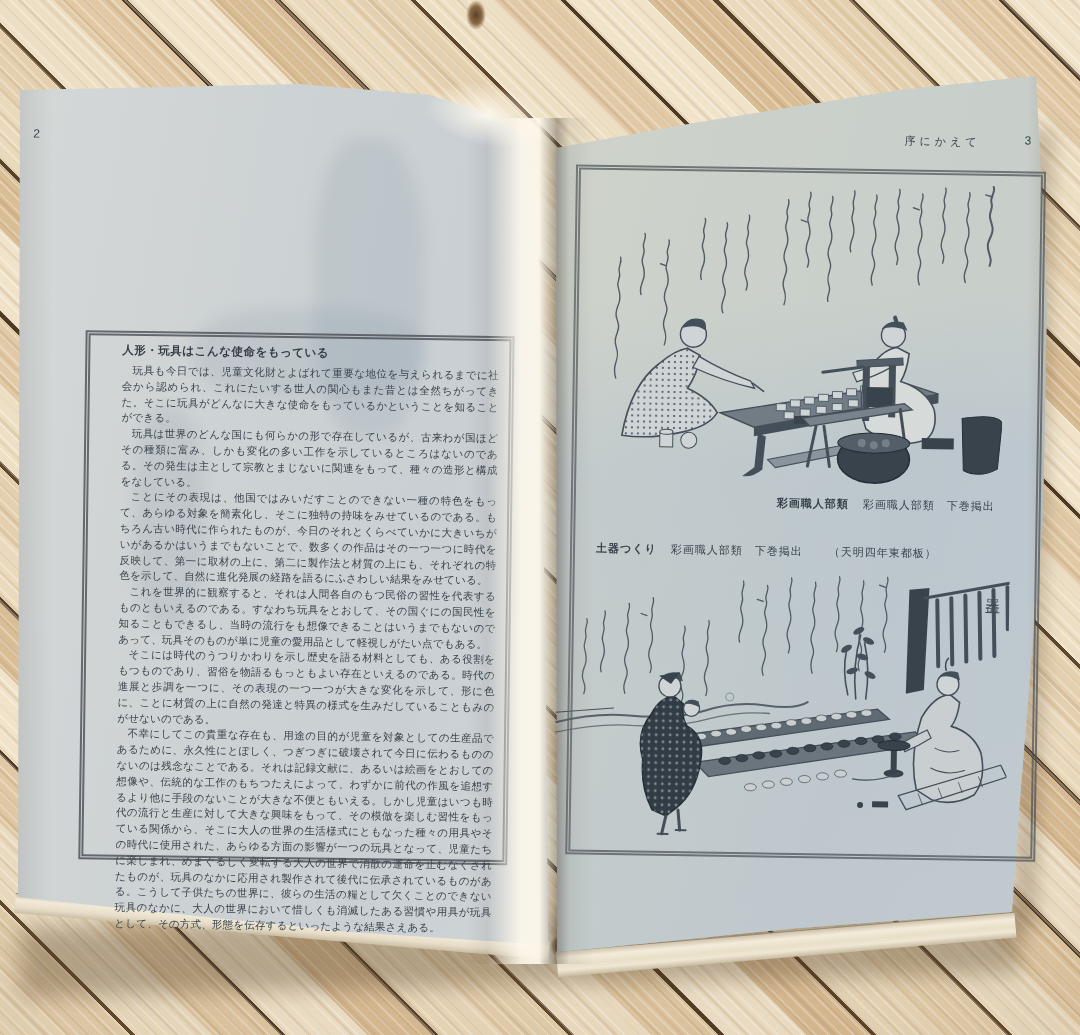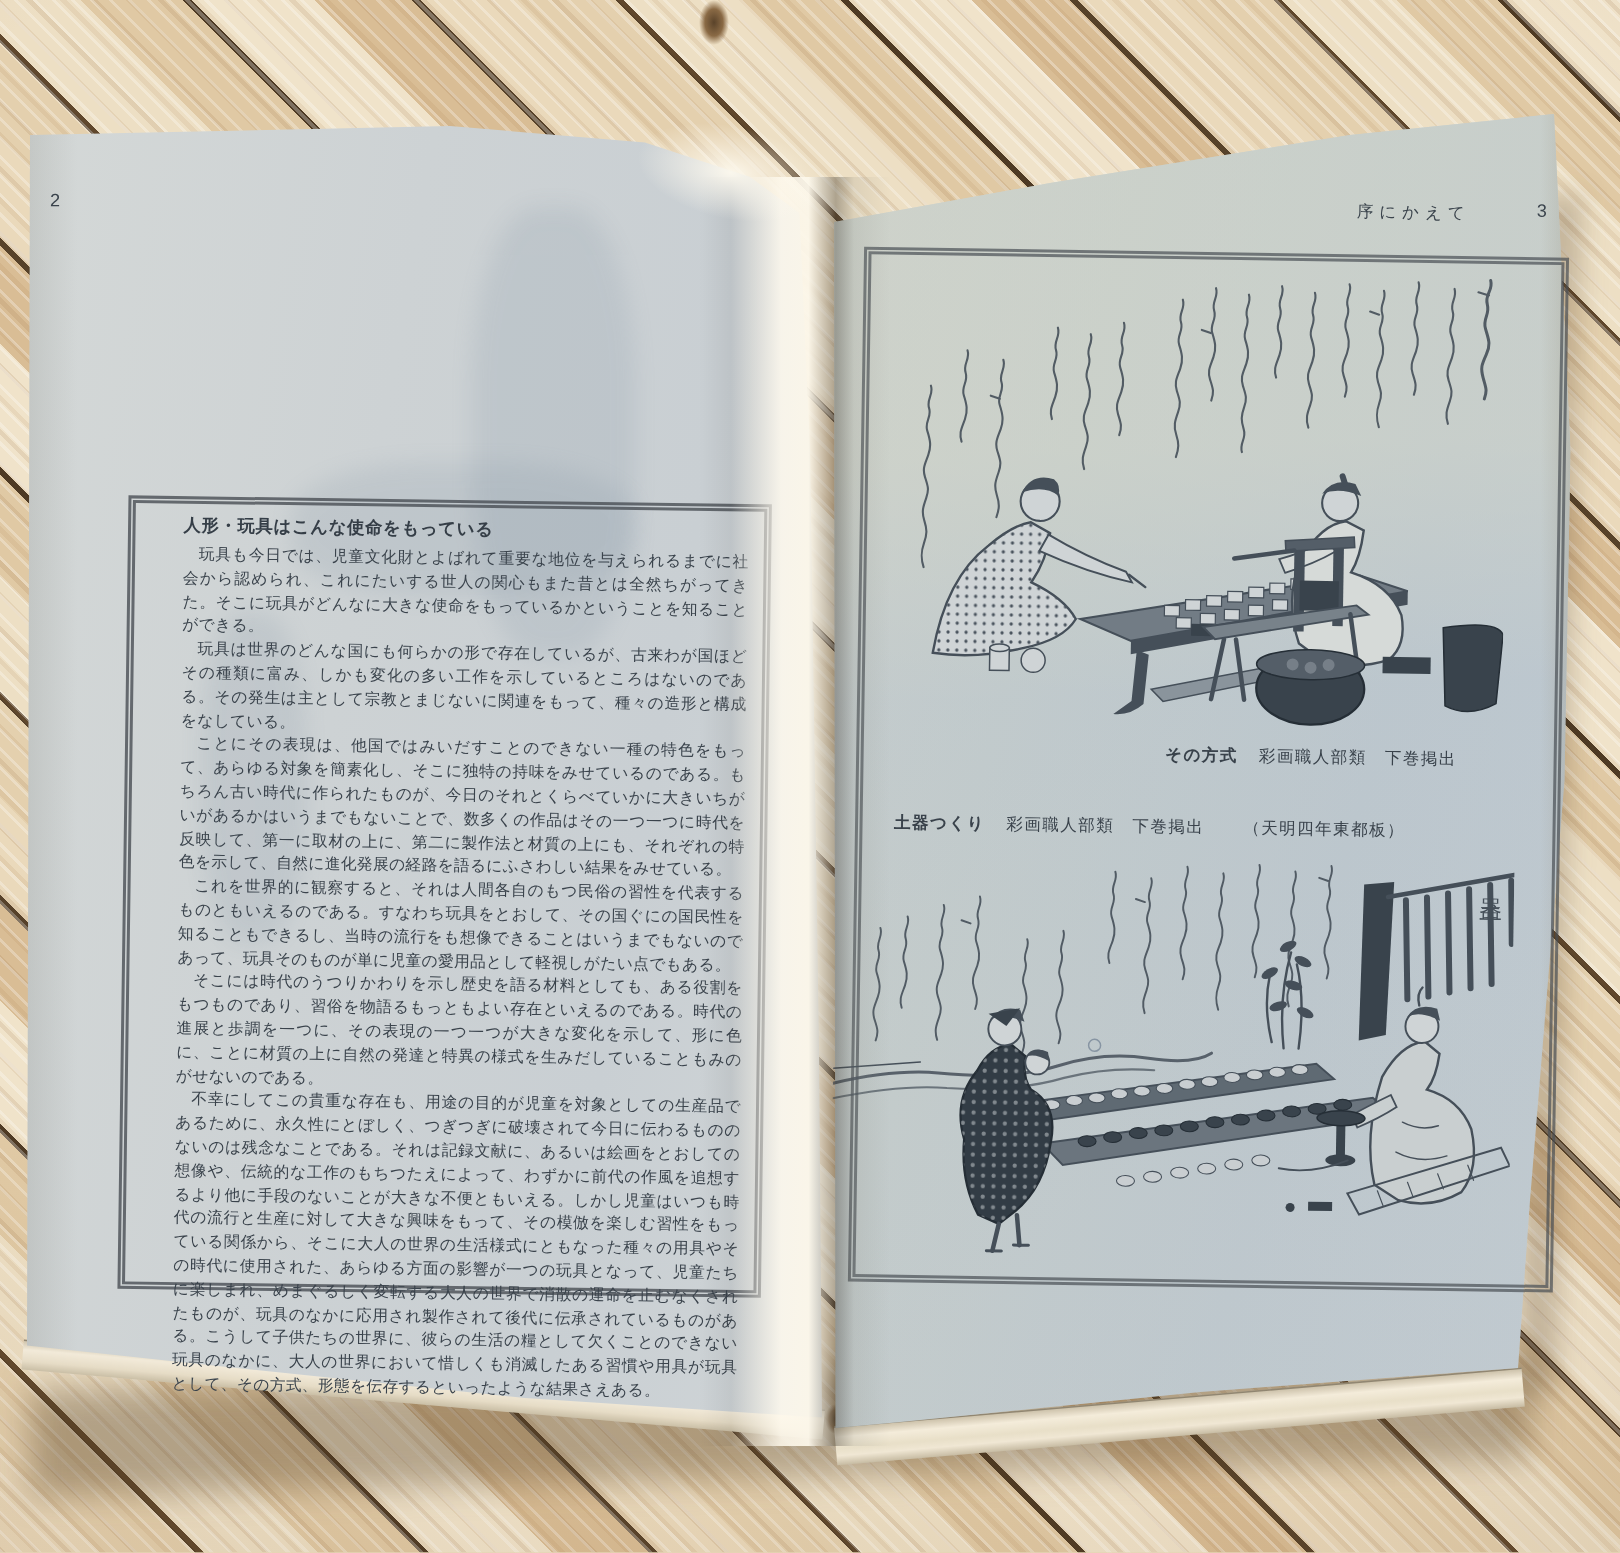--- a/index.html
+++ b/index.html
@@ -208,21 +208,21 @@
       <ellipse cx="304" cy="282" rx="36" ry="24" fill="#39434c" stroke="#252e36" stroke-width="1.5"></ellipse>
       <ellipse cx="304" cy="266" rx="36" ry="10" fill="#545e68" stroke="#252e36"></ellipse>
       <circle cx="292" cy="266" r="4" fill="#767f88"></circle>
         <circle cx="304" cy="268" r="4" fill="#767f88"></circle>
         <circle cx="316" cy="266" r="4" fill="#767f88"></circle>
       <path d="M392 240q36-6 40 4l-4 46q-18 10-34 2z" fill="#39434c" stroke="#252e36"></path>
     </g>
   </svg>
 
   <div class="abs caption" style="left:226px;top:426px;">
-    <span>その方式</span><span class="src">彩画職人部類　下巻掲出</span>
+    <span>彩画職人部類</span><span class="src">彩画職人部類　下巻掲出</span>
   </div>
 
   <div class="abs caption" style="left:46px;top:474px;">
     <span>土器つくり</span><span class="src">彩画職人部類　下巻掲出</span><span class="note">（天明四年東都板）</span>
   </div>
 
   <svg class="abs" style="left:8px;top:496px;" width="452" height="288" viewBox="0 0 452 288">
     <defs>
       <pattern id="spots" width="7" height="7" patternUnits="userSpaceOnUse">
           <circle cx="3" cy="3" r="1.4" fill="#cfd4d6"></circle>

